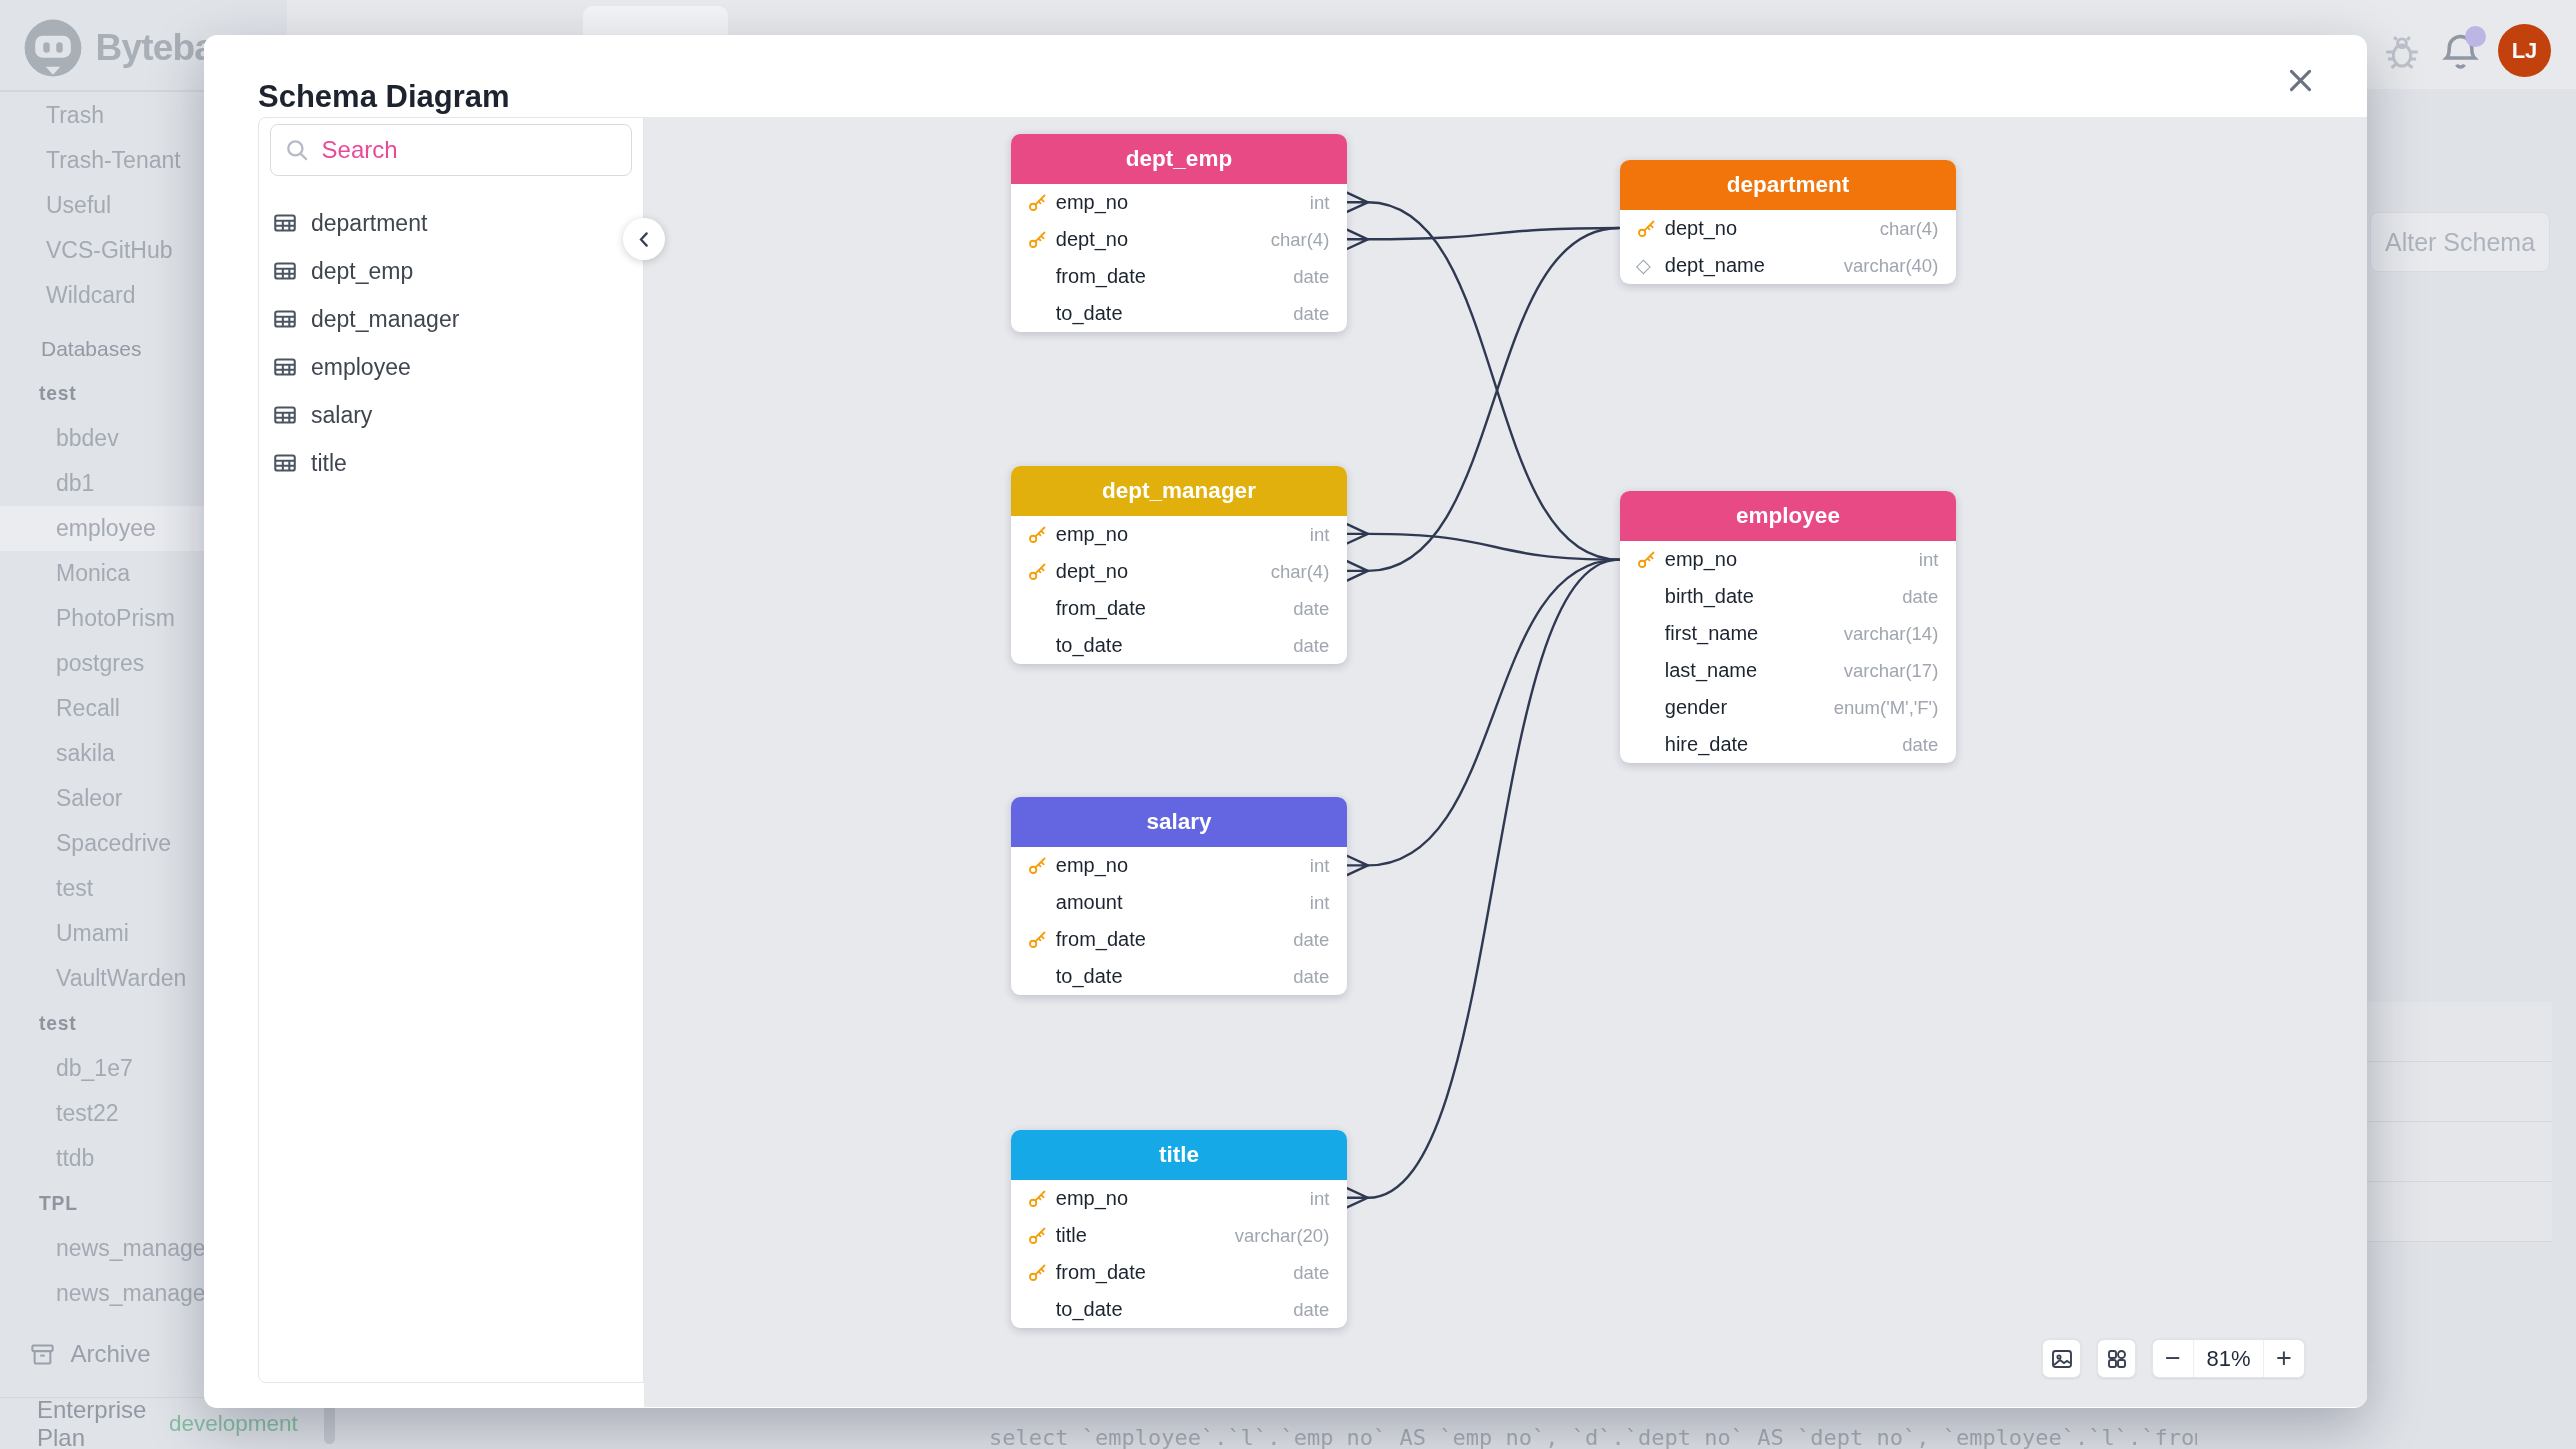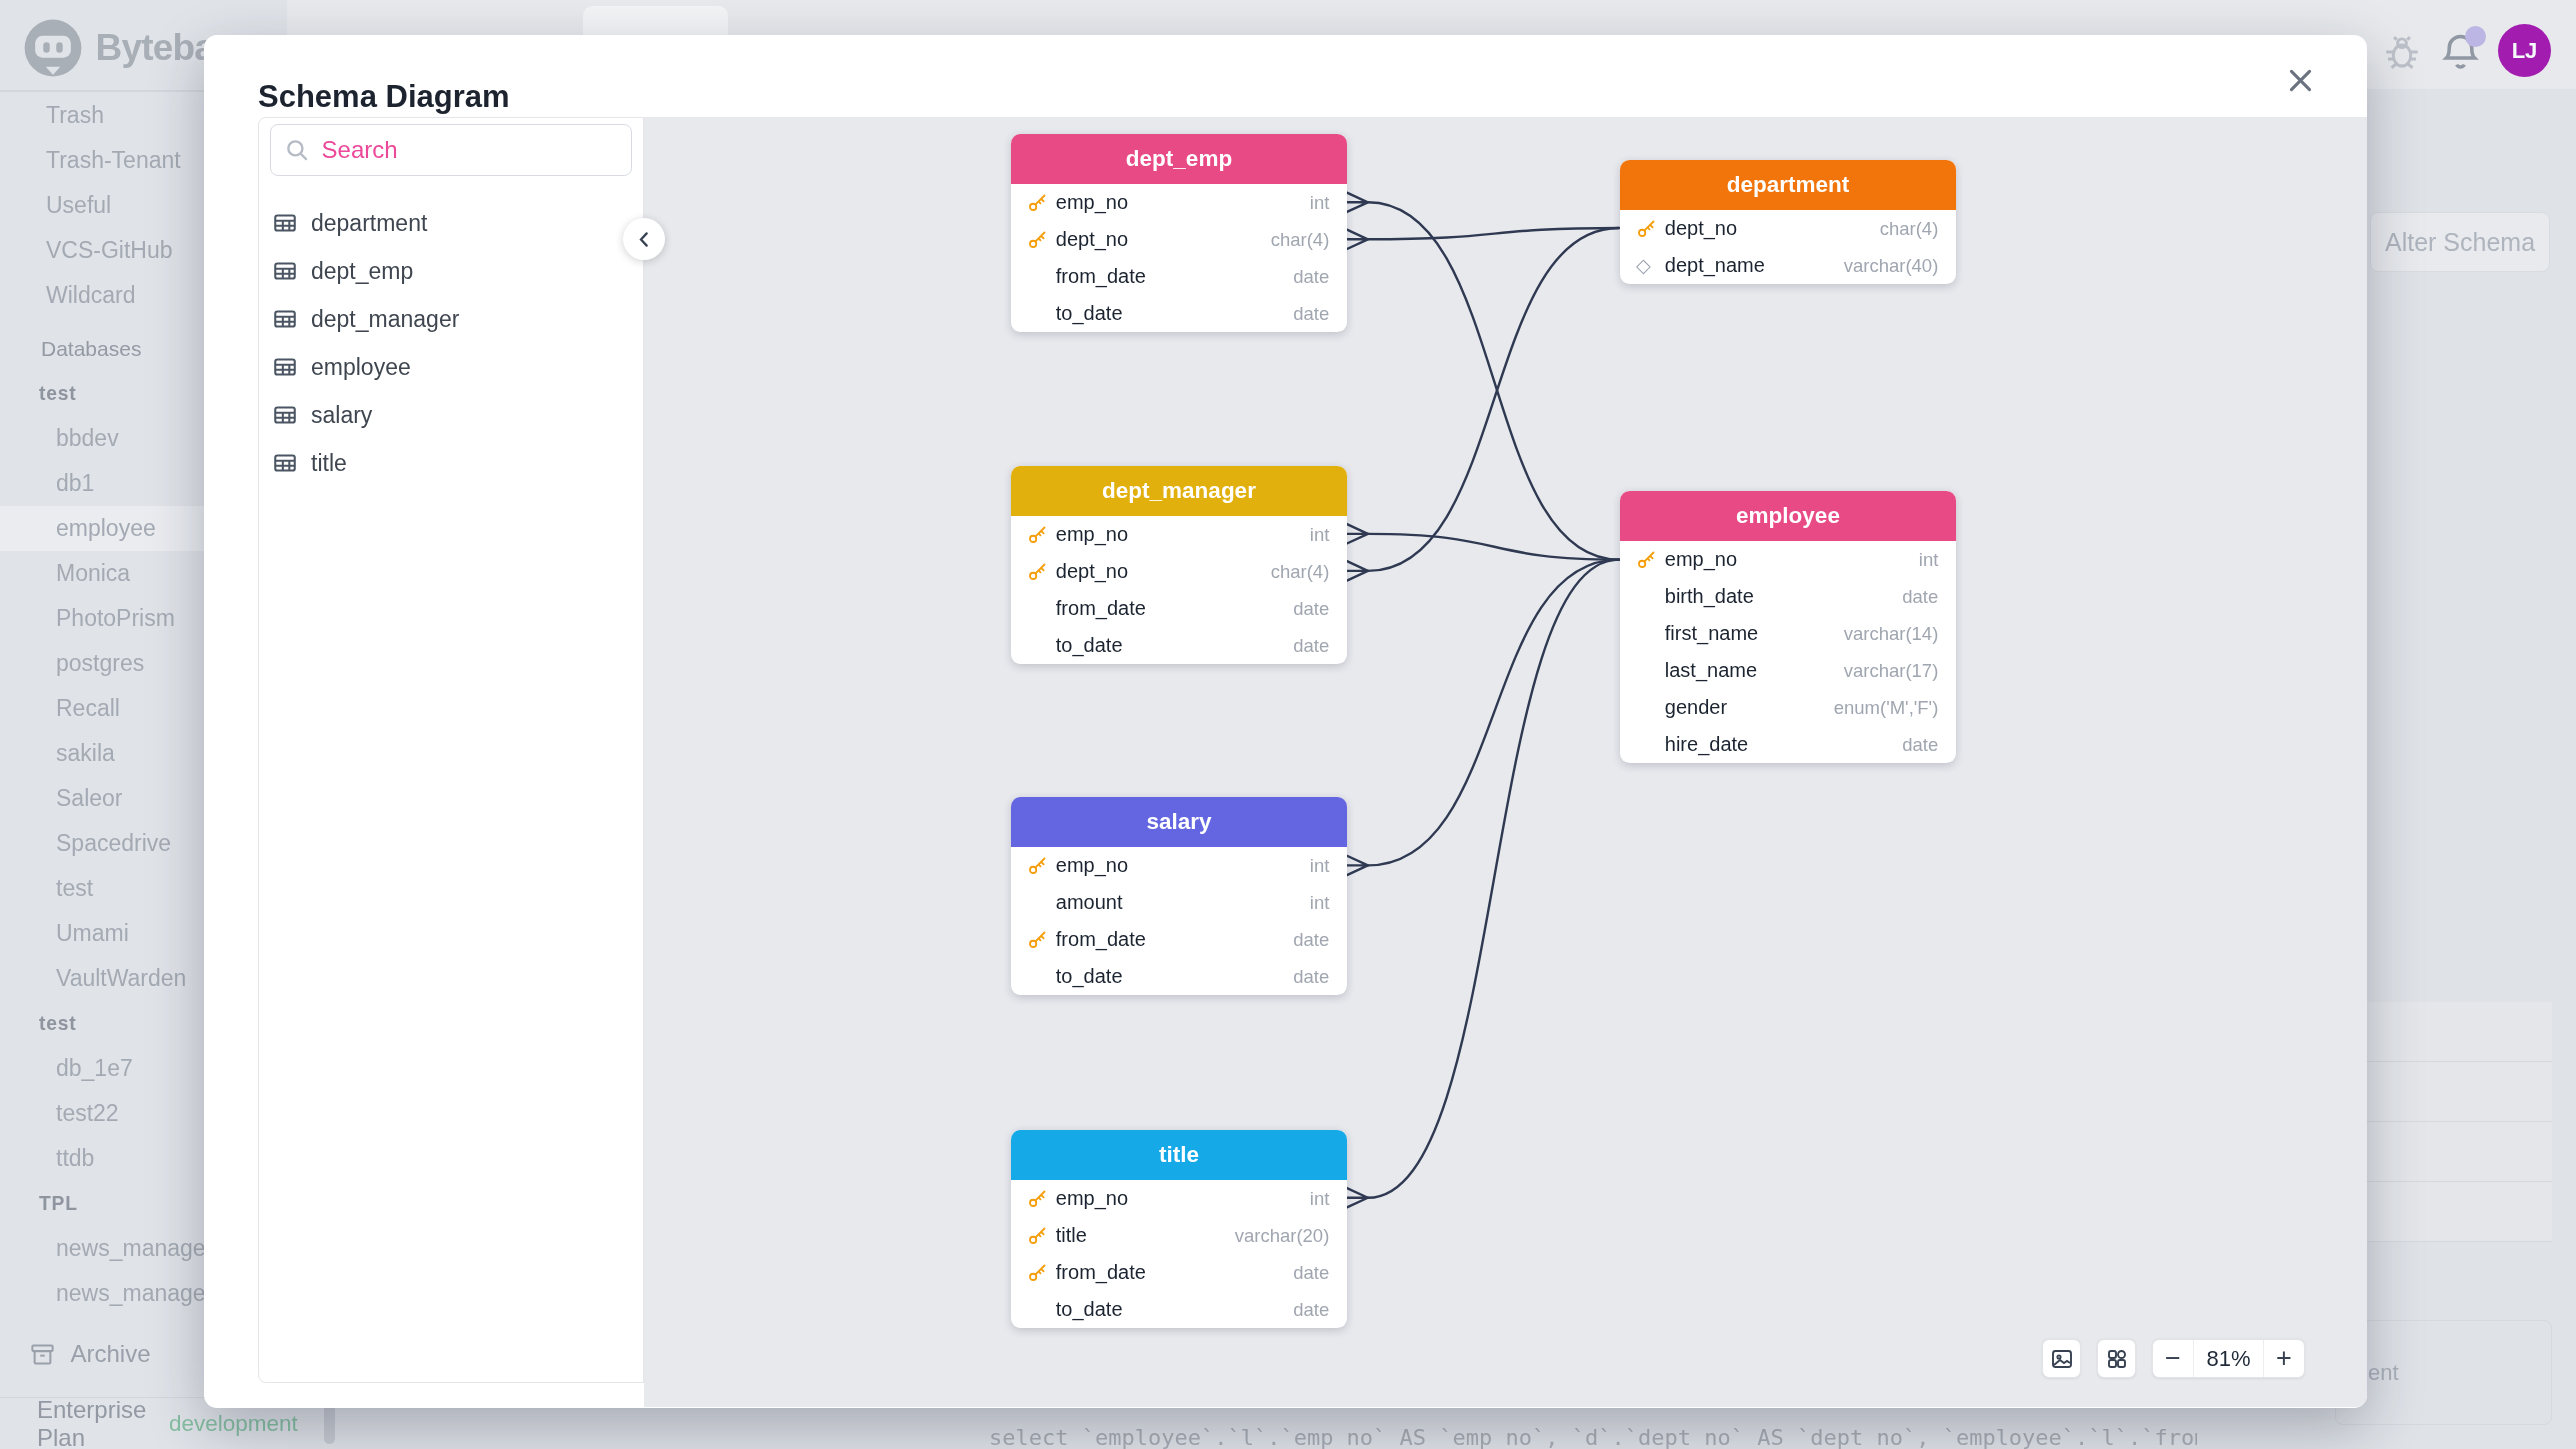--- a/index.html
+++ b/index.html
@@ -24,21 +24,21 @@
   .archive-row { position:absolute; left:29px; top:1340px; display:flex; align-items:center; gap:14.5px;
     font-size:24px; color:#9aa0aa; }
   .side-footer { position:absolute; left:0; top:1397px; width:287px; height:52px; border-top:1.6px solid #d3d7dd;
     display:flex; align-items:center; padding-left:37px; gap:11.3px; }
   .plan-label { font-size:24px; color:#9299a3; }
   .dev-label { font-size:22.5px; color:#86bfa2; }
   .scroll-nub { position:absolute; left:324px; top:1402px; width:11.3px; height:42px; border-radius:5.6px; background:#c7cbd2; }
 
   .top-white-btn { position:absolute; left:583px; top:6.4px; width:145px; height:48px; border-radius:9.7px; background:#f3f4f6; }
   .avatar { position:absolute; left:2498px; top:24px; width:53px; height:53px; border-radius:50%;
-    background:#a21caf; color:#f5fbfb; font-size:22px; font-weight:bold; display:flex; align-items:center; justify-content:center; }
+    background:#c2410c; color:#f5fbfb; font-size:22px; font-weight:bold; display:flex; align-items:center; justify-content:center; }
   .bell-dot { position:absolute; left:2465px; top:26px; width:21px; height:21px; border-radius:50%; background:#bcb6e4; }
 
   .alter-btn { position:absolute; left:2370px; top:212px; width:180px; height:60px; border-radius:8px;
     background:#e8eaee; border:1.6px solid #d8dbe0; color:#aeb4bd; font-size:25px;
     display:flex; align-items:center; justify-content:center; }
   .bg-rows { position:absolute; left:2335px; top:1002px; width:217px; }
   .bg-row { height:60px; background:#e4e6ea; border-bottom:1.6px solid #d5d8dd; }
   .bg-box { position:absolute; left:2335px; top:1320px; width:217px; height:105px; border:1.6px solid #d5d8dd; border-radius:8px;
     display:flex; align-items:center; padding-left:32px; font-size:22px; color:#aab0b9; }
   .sql-line { position:absolute; left:989px; top:1425px; width:1208px; height:24px; overflow:hidden;
@@ -164,23 +164,20 @@
   <div class="bell-dot"></div>
   <div class="avatar">LJ</div>
 
   <div class="alter-btn">Alter Schema</div>
   <div class="bg-rows">
     <div class="bg-row"></div>
       <div class="bg-row"></div>
       <div class="bg-row"></div>
       <div class="bg-row"></div>
   </div>
-  <div class="bg-box">
-    <span>ent</span>
-  </div>
   <div class="sql-line">select `employee`.`l`.`emp_no` AS `emp_no`, `d`.`dept_no` AS `dept_no`, `employee`.`l`.`from_date` AS</div>
 </div>
 
 <div id="modal">
   <div class="modal-title">Schema Diagram</div>
   <div class="close-btn">
     <svg width="31" height="31" viewBox="0 0 24 24" stroke="#6b7280" stroke-width="2.4" stroke-linecap="round">
       <path d="M5 5 L19 19 M19 5 L5 19"></path>
     </svg>
   </div>

